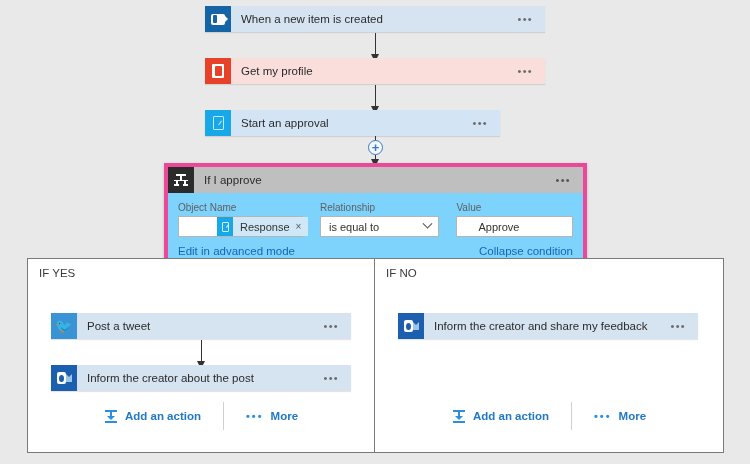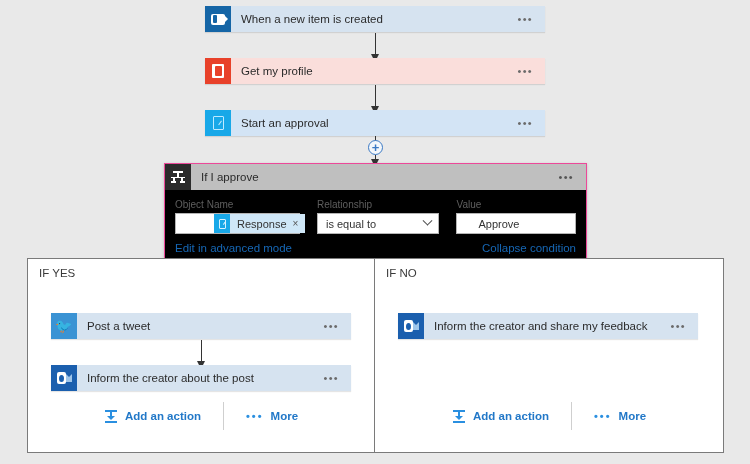--- a/index.html
+++ b/index.html
@@ -123,22 +123,22 @@
     border:1.4px solid #3b79c4;background:#f3f7fb;
     display:flex;align-items:center;justify-content:center;
     color:#3b79c4;font-size:13px;line-height:1;font-weight:700;
   }
   .plusbtn span{ display:block; margin-top:-1px; }
 
   
   .cond {
     position:absolute;
     left:164px; top:163px; width:423px;
-    background:#000000;
-    border:1px solid #ec4899;
+    background:#7dd3fc;
+    border:4px solid #ec4899;
     box-shadow:0 1px 3px rgba(0,0,0,.18);
   }
   .cond-head{
     height:26px;background:#bfbfbf;display:flex;align-items:center;
   }
   .cond-head .ico{
     width:26px;height:26px;flex:0 0 26px;background:#2b2b2b;
     display:flex;align-items:center;justify-content:center;
   }
   .cond-icon-g{ width:14px;height:13px;position:relative; }
@@ -244,21 +244,21 @@
 <div class="card red" style="left:205px; top:58px; width:340px;">
   <div class="ico ic-office">
       <div class="g"></div>
     </div>
   <div class="ttl">Get my profile</div>
   <div class="dots">•••</div>
 </div>
 
 <div class="arrow" style="left:375px; top:85px; height:21px;"></div>
 
-<div class="card blue2" style="left:205px; top:110px; width:340px;">
+<div class="card blue2" style="left:205px; top:110px; width:295px;">
   <div class="ico ic-approval">
       <div class="g"></div>
     </div>
   <div class="ttl">Start an approval</div>
   <div class="dots">•••</div>
 </div>
 
 <div class="arrow" style="left:375px; top:136px; height:6px;"></div>
 
 <div class="plusbtn" style="left:368px; top:140px;">

